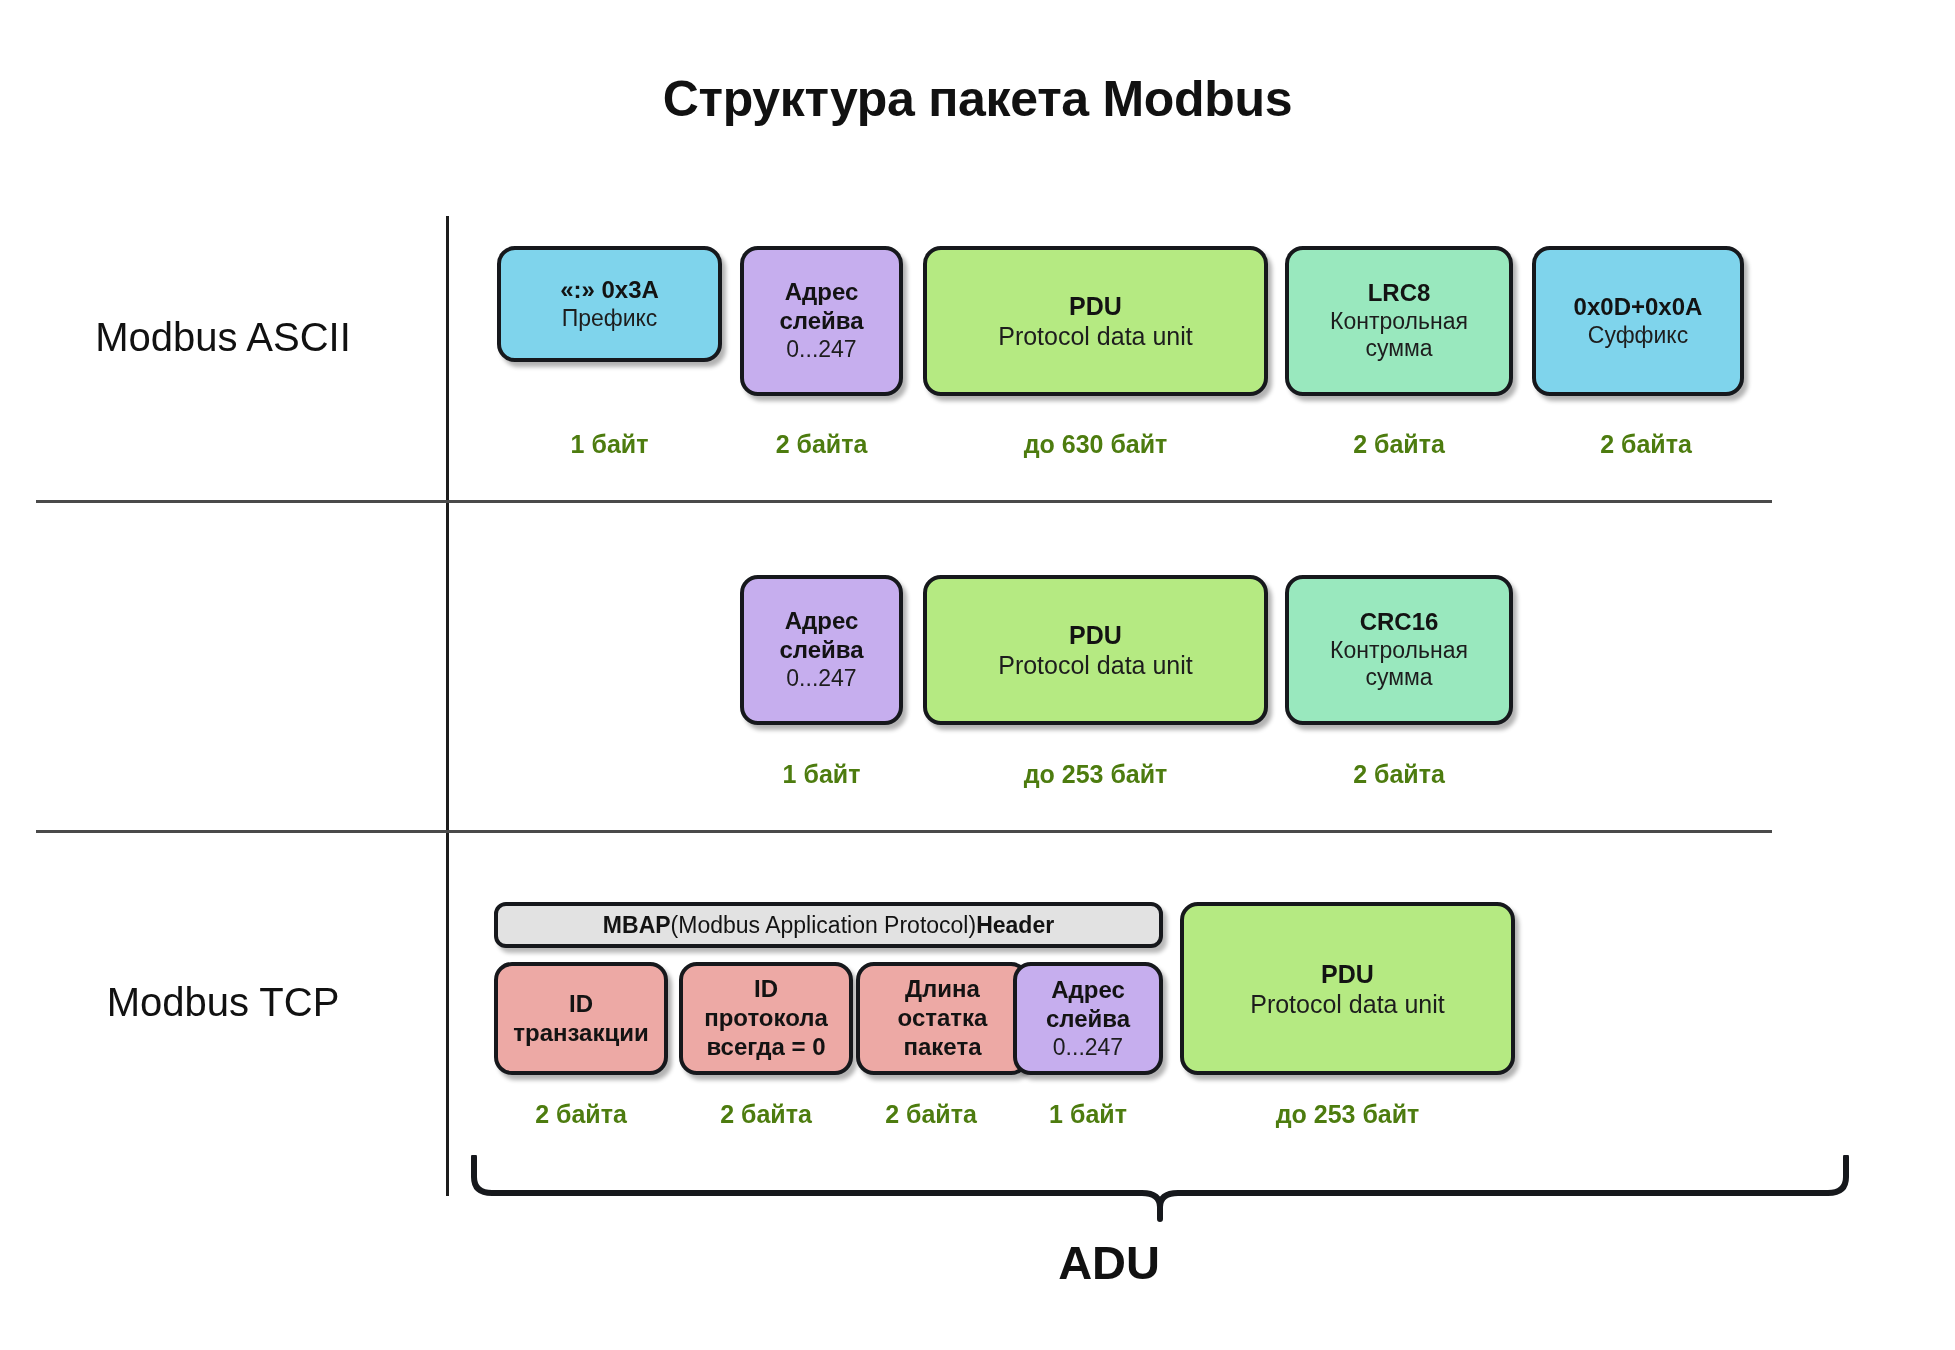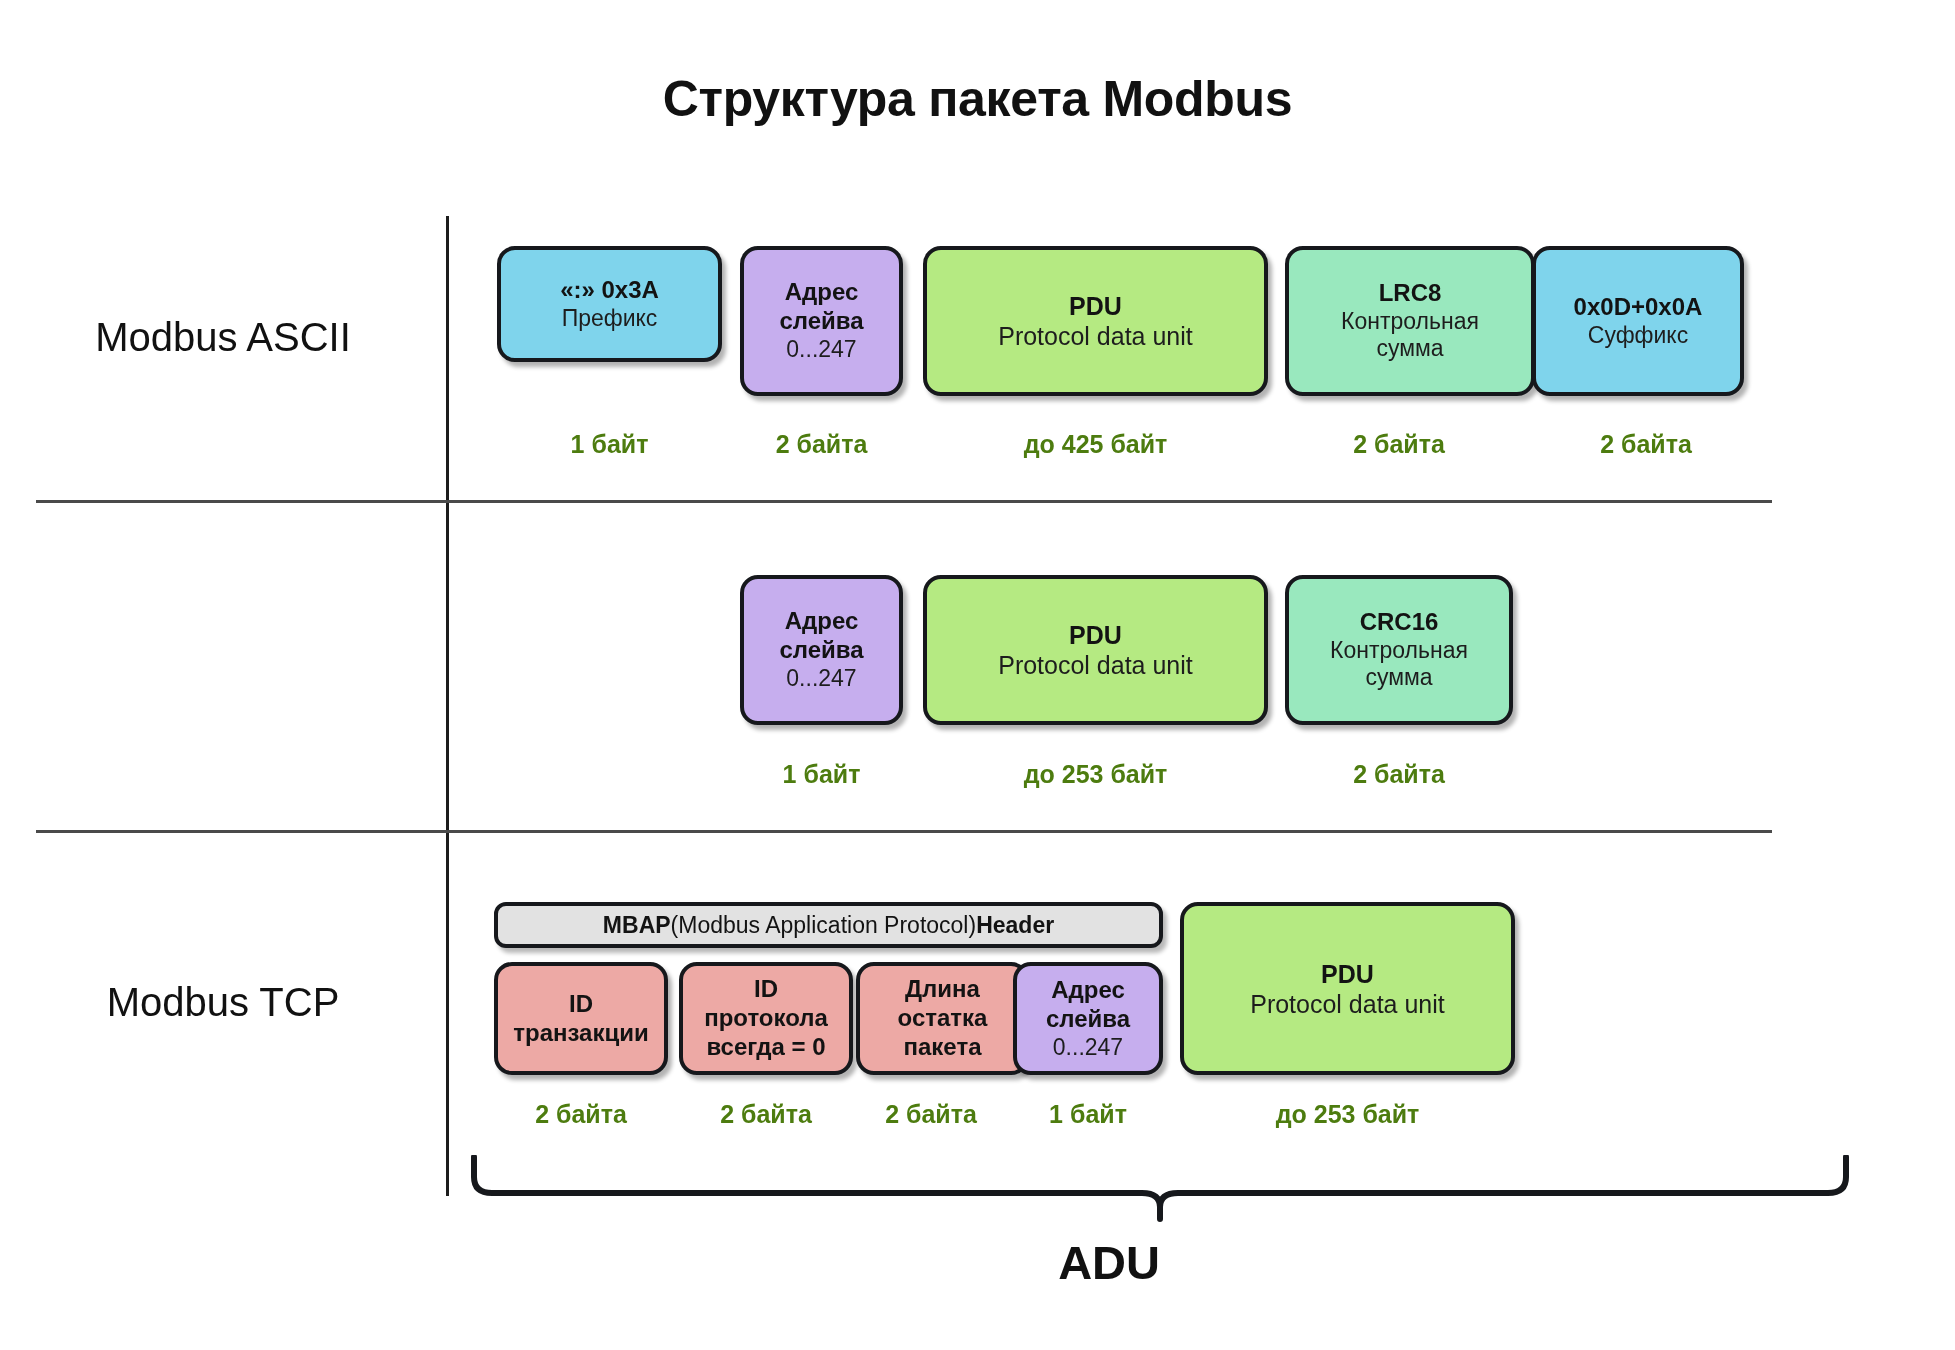--- a/index.html
+++ b/index.html
@@ -175,23 +175,23 @@
     <div class="b-title">Адрес
 слейва</div>
     <div class="b-sub">0...247</div>
   </div>
   <div class="caption" style="left:740px; top:430px; width:163px;">2 байта</div>
 
   <div class="block c-green big" style="left:923px; top:246px; width:345px; height:150px;">
     <div class="b-title">PDU</div>
     <div class="b-sub">Protocol data unit</div>
   </div>
-  <div class="caption" style="left:923px; top:430px; width:345px;">до 425 байт</div>
-
-  <div class="block c-teal" style="left:1285px; top:246px; width:250px; height:150px;">
+  <div class="caption" style="left:923px; top:430px; width:345px;">до 630 байт</div>
+
+  <div class="block c-teal" style="left:1285px; top:246px; width:228px; height:150px;">
     <div class="b-title">LRC8</div>
     <div class="b-sub">Контрольная
 сумма</div>
   </div>
   <div class="caption" style="left:1285px; top:430px; width:228px;">2 байта</div>
 
   <div class="block c-blue" style="left:1532px; top:246px; width:212px; height:150px;">
     <div class="b-title">0x0D+0x0A</div>
     <div class="b-sub">Суффикс</div>
   </div>

